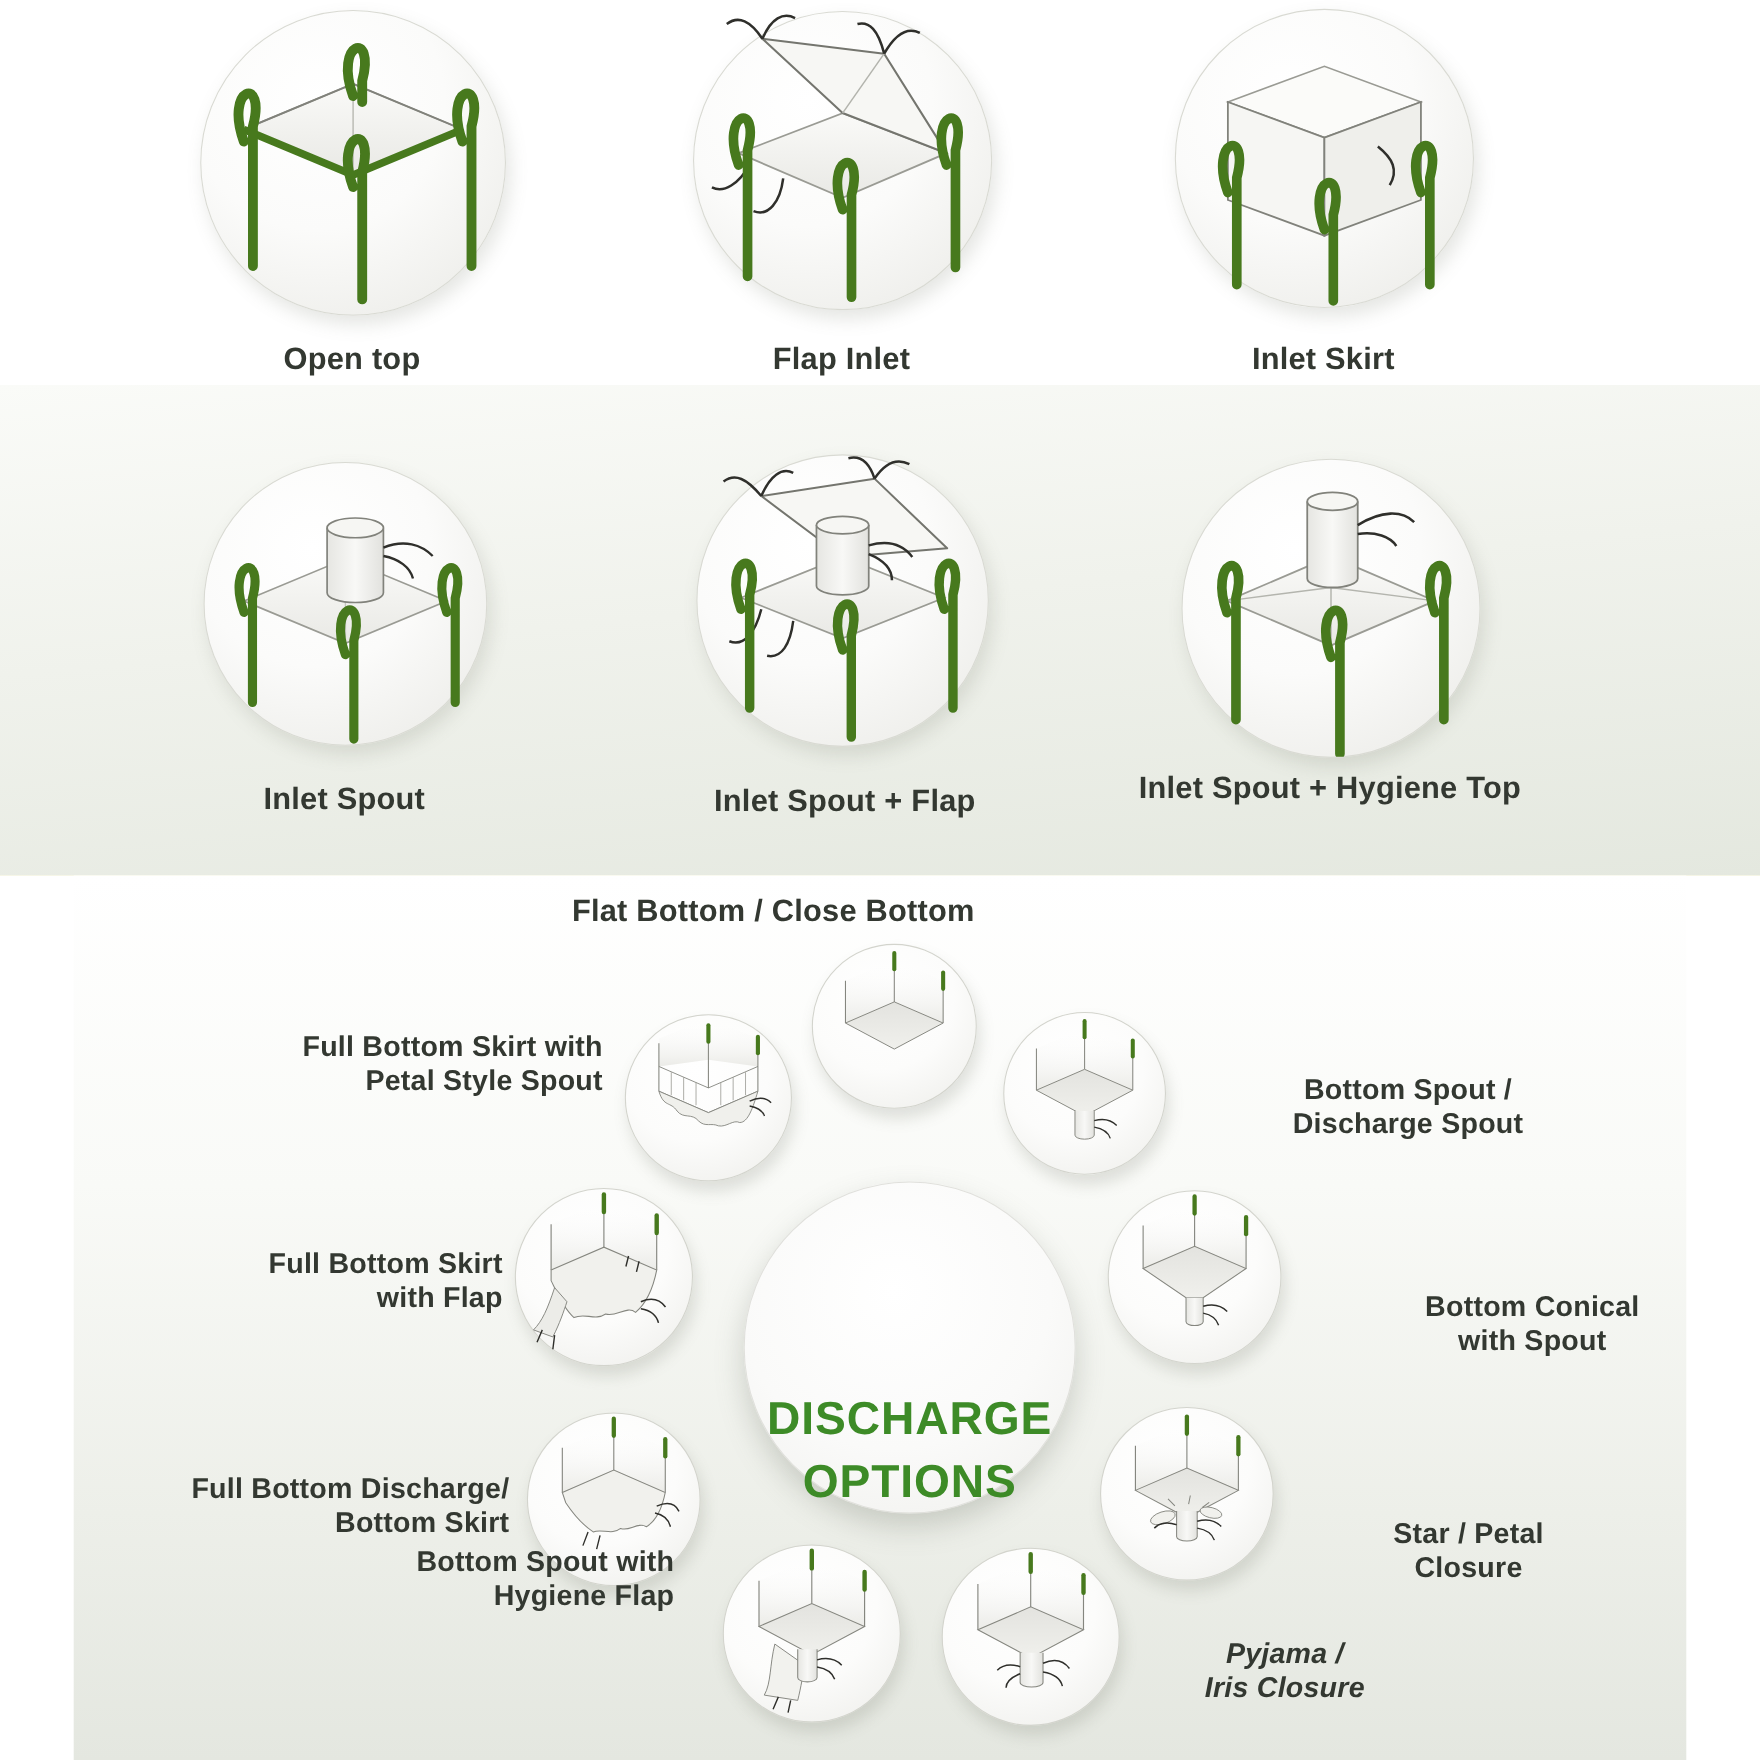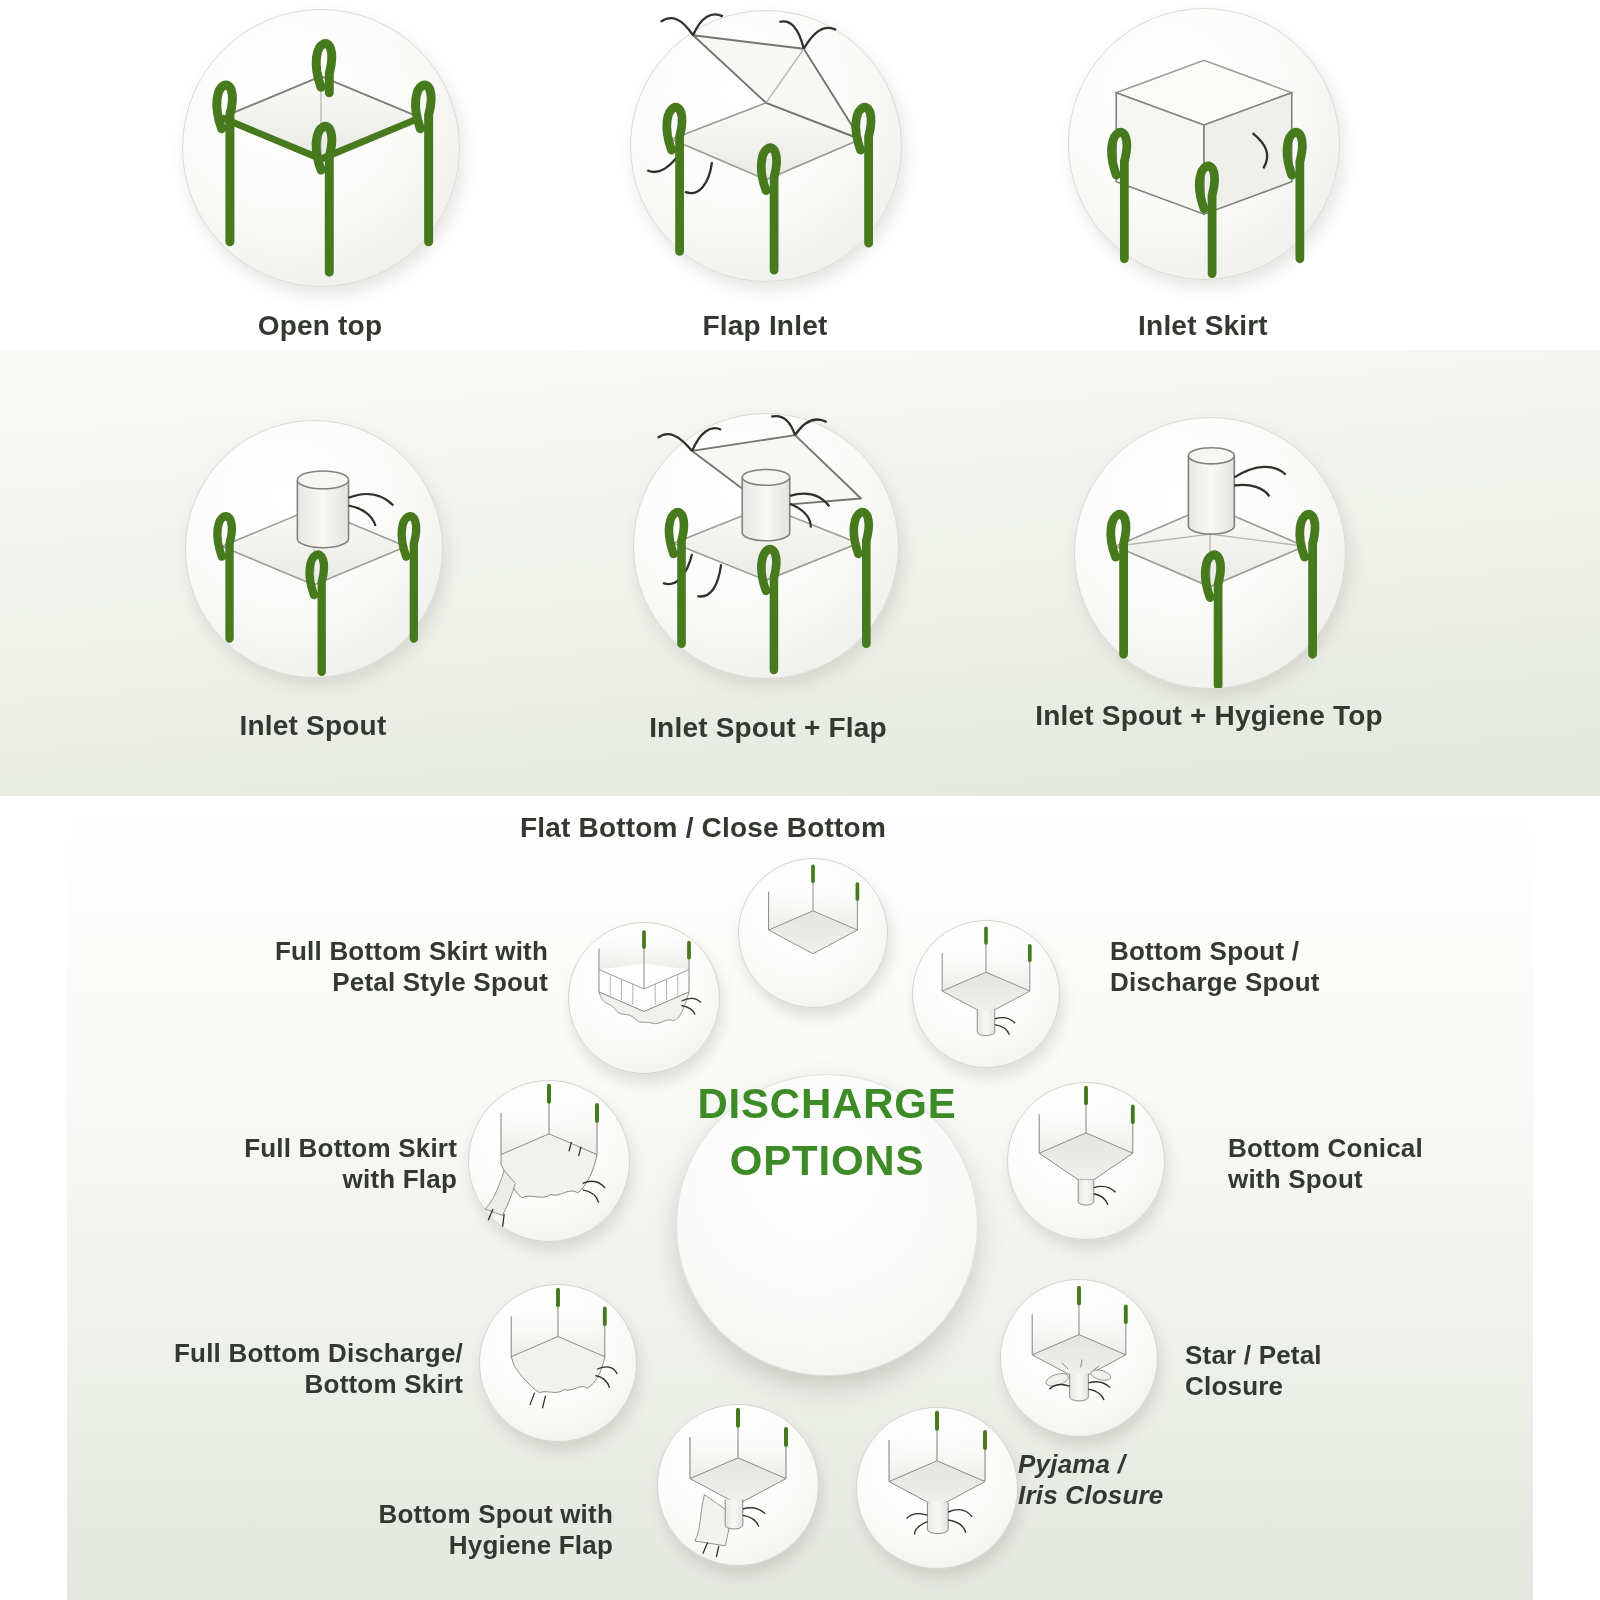--- a/index.html
+++ b/index.html
@@ -17,27 +17,27 @@
   
   .circle{position:absolute;border-radius:50%;
       background:radial-gradient(circle at 38% 30%,#ffffff 0%,#fbfbfa 45%,#f0f0ed 78%,#e9e9e6 100%);
       border:1px solid #d9dad3;
       box-shadow:4px 8px 16px rgba(110,115,102,.18);}
   .circle svg{position:absolute;left:0;top:0;width:100%;height:100%;}
   .ring-circle{background:radial-gradient(circle at 42% 32%,#ffffff 0%,#fcfcfb 50%,#f1f1ee 85%,#ecece9 100%);
       border:1px solid #d3d4cd;box-shadow:3px 9px 14px rgba(110,115,102,.20);}
   .center-circle{background:radial-gradient(circle at 45% 33%,#ffffff 0%,#fafaf9 55%,#efefec 100%);
       border:1px solid #e0e0dc;box-shadow:0 12px 26px rgba(105,110,98,.28);
-      display:flex;flex-direction:column;align-items:center;justify-content:flex-start;}
+      display:flex;flex-direction:column;align-items:center;justify-content:flex-end;}
 
   
   .opt-label{position:absolute;font-size:28px;font-weight:700;color:#333831;text-align:center;letter-spacing:.2px;}
   .ring-label{position:absolute;font-size:26px;font-weight:700;color:#333831;line-height:31px;letter-spacing:.2px;}
   .align-r{text-align:right;}
-  .align-l{text-align:left;}
+  .align-l{text-align:center;margin-top:39px;}
   .heading-label{position:absolute;font-size:28px;font-weight:700;color:#333831;text-align:center;letter-spacing:.2px;}
   .center-title{font-size:42px;font-weight:700;color:#3D8B27;line-height:57px;letter-spacing:.8px;text-align:center;}
 </style>
 </head>
 <body>
 
 <div class="canvas">
 
   <div class="band band-top"></div>
   <div class="band band-mid"></div>
@@ -310,21 +310,21 @@
   <div class="ring-label align-r" style="right:1137px;top:1338px;width:360px;">
     <span>Full Bottom Discharge/</span><br>
     <span>Bottom Skirt</span>
   </div>
 
   <div class="ring-label align-l" style="left:1185px;top:1340px;width:300px;">
     <span>Star / Petal</span><br>
     <span>Closure</span>
   </div>
 
-  <div class="ring-label align-r" style="right:987px;top:1499px;width:320px;text-align:right;">
+  <div class="ring-label align-r" style="right:987px;top:1404px;width:320px;text-align:right;">
     <span>Bottom Spout with</span><br>
     <span>Hygiene Flap</span>
   </div>
 
   <div class="ring-label align-l" style="left:1018px;top:1449px;width:300px;font-style:italic;">
     <span>Pyjama /</span><br>
     <span>Iris Closure</span>
   </div>
 
 </div>

